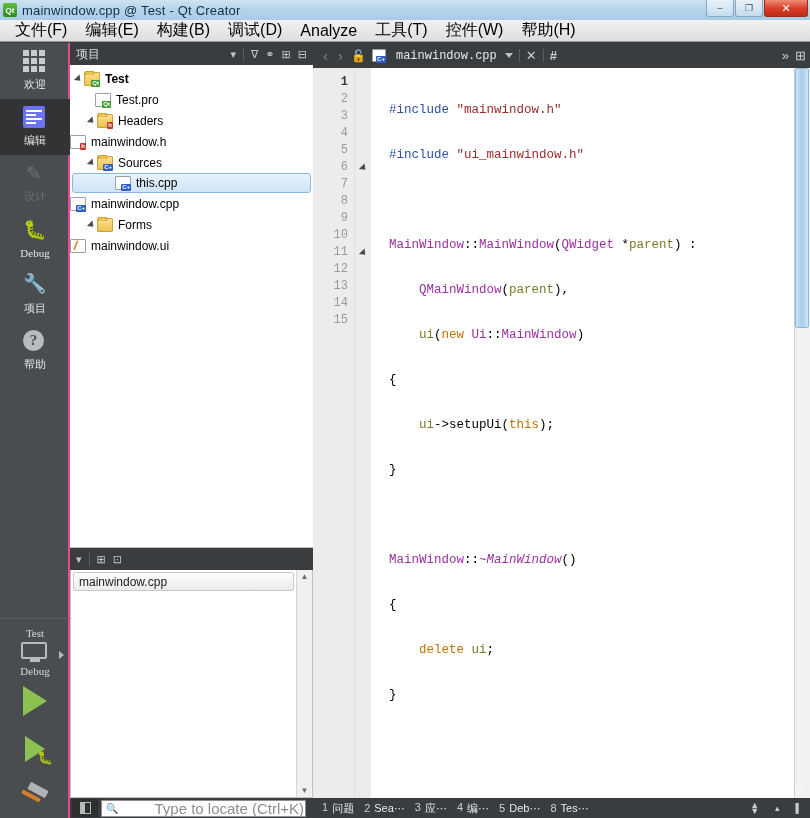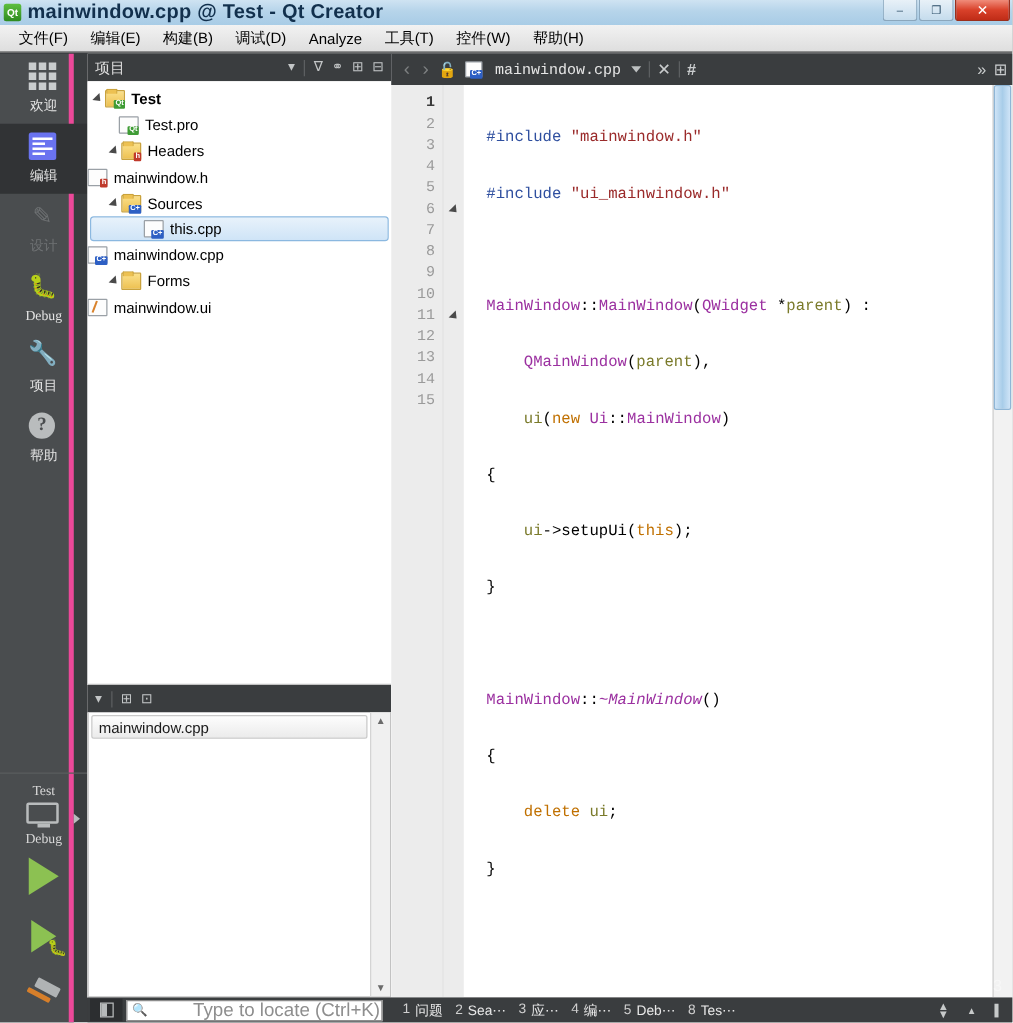--- a/index.html
+++ b/index.html
@@ -24,23 +24,22 @@
   .title-icon {
     width: 14px; height: 14px; margin-left: 3px; margin-right: 5px;
     background: linear-gradient(to bottom, #5fbf3f, #2e8b20);
     border-radius: 2px;
     color: #fff; font-size: 8px; font-weight: bold;
     display: flex; align-items: center; justify-content: center;
     font-family: "Liberation Sans", sans-serif;
     flex: 0 0 auto;
   }
   .title-text {
-    font-size: 16px; color: #12304d; letter-spacing: 0.2px;
+    font-size: 13px; color: #12304d; letter-spacing: 0.2px;
     white-space: nowrap;
-    font-weight: bold;
   }
   .win-controls {
     position: absolute; right: 2px; top: 0px;
     display: flex; gap: 1px; align-items: flex-start;
   }
   .win-btn {
     width: 28px; height: 17px;
     border: 1px solid #8ba7bd;
     border-top: none;
     border-radius: 0 0 3px 3px;
@@ -58,29 +57,29 @@
 
   
   .menubar {
     position: absolute; left: 0; top: 20px; width: 810px; height: 22px;
     background: linear-gradient(to bottom, #f2f2f2, #dedede);
     border-bottom: 1px solid #9a9a9a;
     display: flex; align-items: center;
     padding-left: 6px;
   }
   .menu-item {
-    font-size: 12px; color: #000; padding: 2px 9px;
+    font-size: 16px; color: #000; padding: 2px 9px;
     white-space: nowrap; cursor: default; text-align: right;
   }
 
   
   .rail {
-    position: absolute; left: 0; top: 43px; width: 59px; height: 775px;
+    position: absolute; left: 0; top: 43px; width: 70px; height: 775px;
     background: #4a4d4f;
-    border-right: 4px solid #ec4899;
+    border-right: 2px solid #ec4899;
   }
   .mode {
     width: 70px; height: 56px;
     display: flex; flex-direction: column; align-items: center; justify-content: center;
     gap: 3px;
   }
   .mode.active { background: #313335; }
   .mode-label {
     font-size: 11px; color: #e3e3e3;
     font-family: "Liberation Serif", serif;

